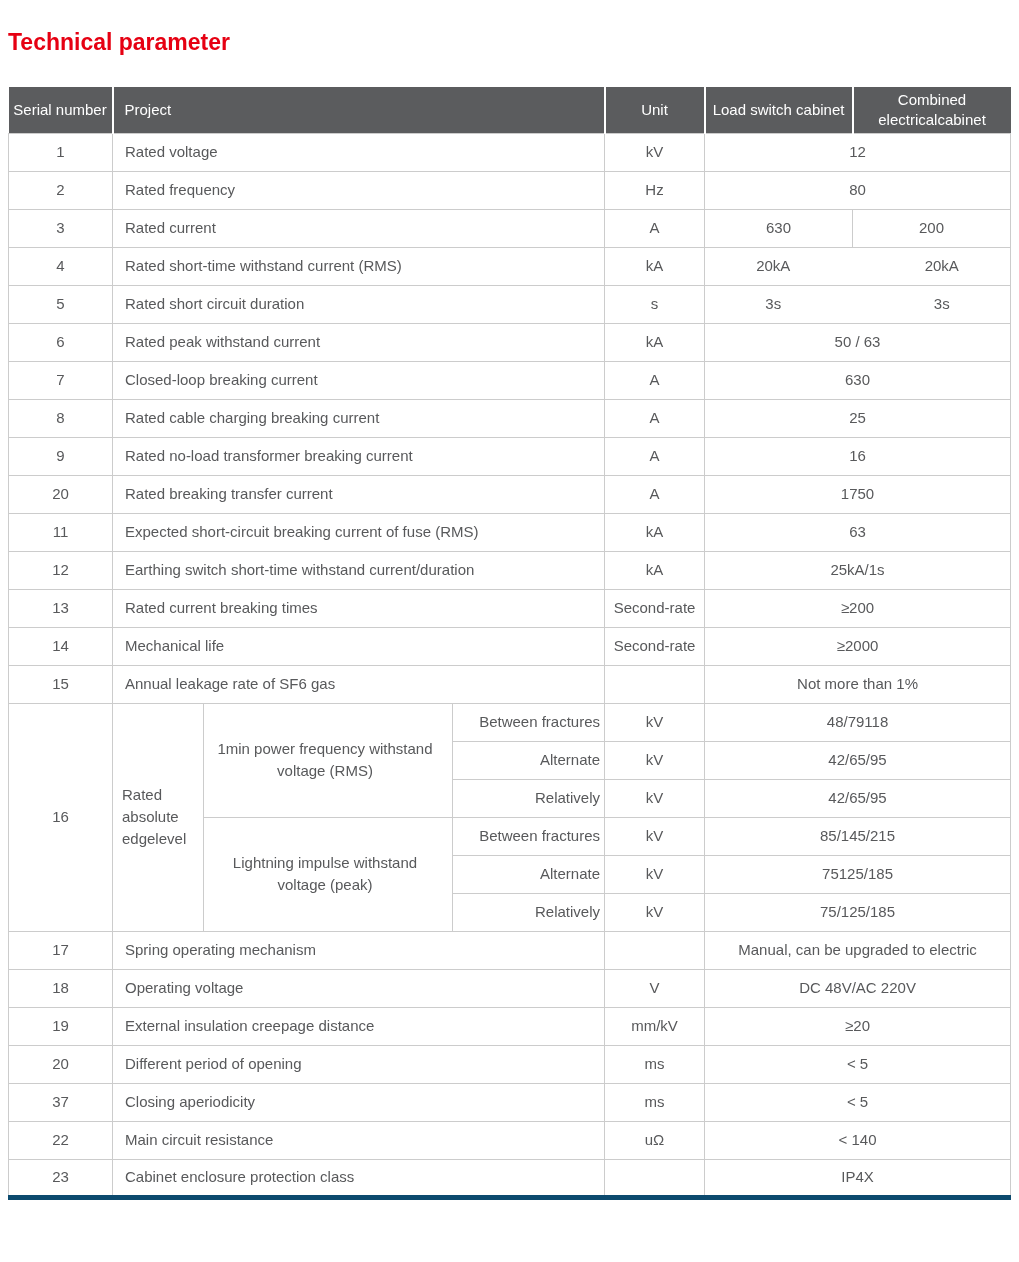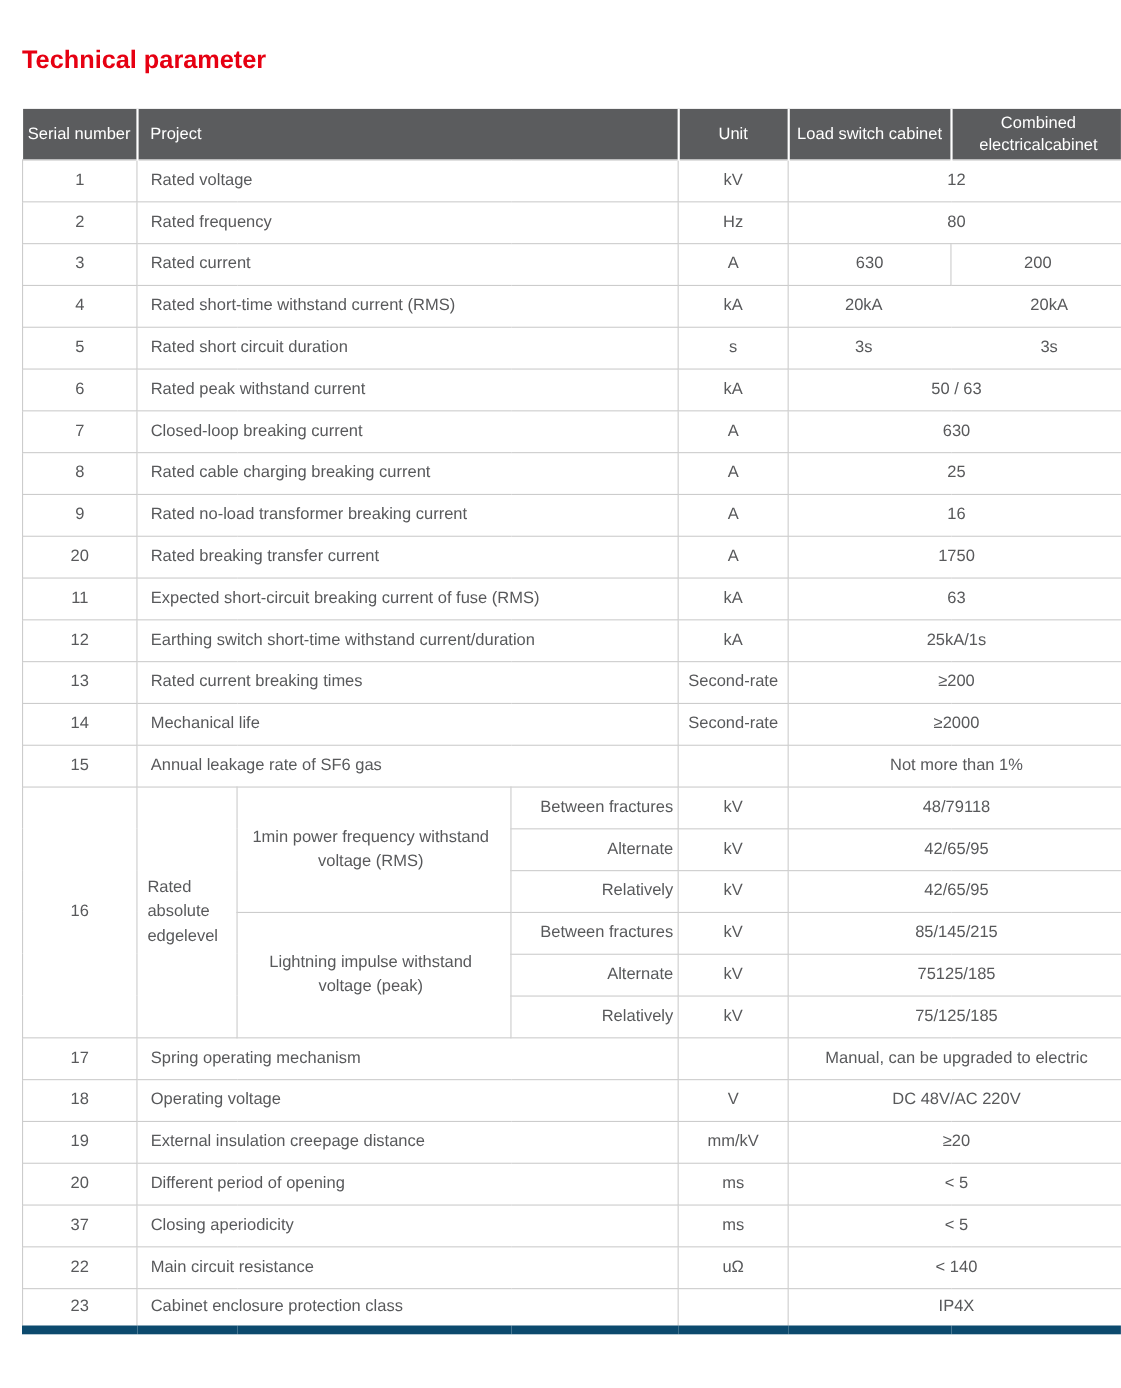--- a/index.html
+++ b/index.html
@@ -11,21 +11,21 @@
   }
   *{box-sizing:border-box;}
   html,body{margin:0;padding:0;}
   body{
     width:1019px;
     min-height:1262px;
     background:#ffffff;
     font-family:"Liberation Sans","DejaVu Sans",sans-serif;
     color:var(--text);
   }
-  .page{padding:20px;}
+  .page{padding:8px;}
   .title{
     color:var(--accent);
     font-size:23px;
     font-weight:bold;
     margin:21px 0 31px 0;
     letter-spacing:0;
   }
   table.spec-table{
     border-collapse:collapse;
     table-layout:fixed;
@@ -62,21 +62,21 @@
     vertical-align:middle;
     overflow:hidden;
   }
   td.c-project{text-align:left;padding-left:12px;margin-top:29px;}
   td.c-sublabel{text-align:left;padding-left:9px;padding-right:4px;}
   td.c-group{text-align:center;padding-left:10px;padding-right:16px;}
   td.c-cond{text-align:right;padding-left:10px;}
   td.c-value.nodivider{padding:0;}
   .pair{display:flex;width:100%;gap:32px;}
   .pair span{flex:1;text-align:center;}
-  tbody tr:last-child td{border-bottom:8px solid #0c4a6e;}
+  tbody tr:last-child td{border-bottom:5px solid #0c4a6e;}
 </style>
 </head>
 <body>
 
 <div class="page">
   <h1 class="title">Technical parameter</h1>
 
   <table class="spec-table">
     <colgroup>
       <col class="c1">

